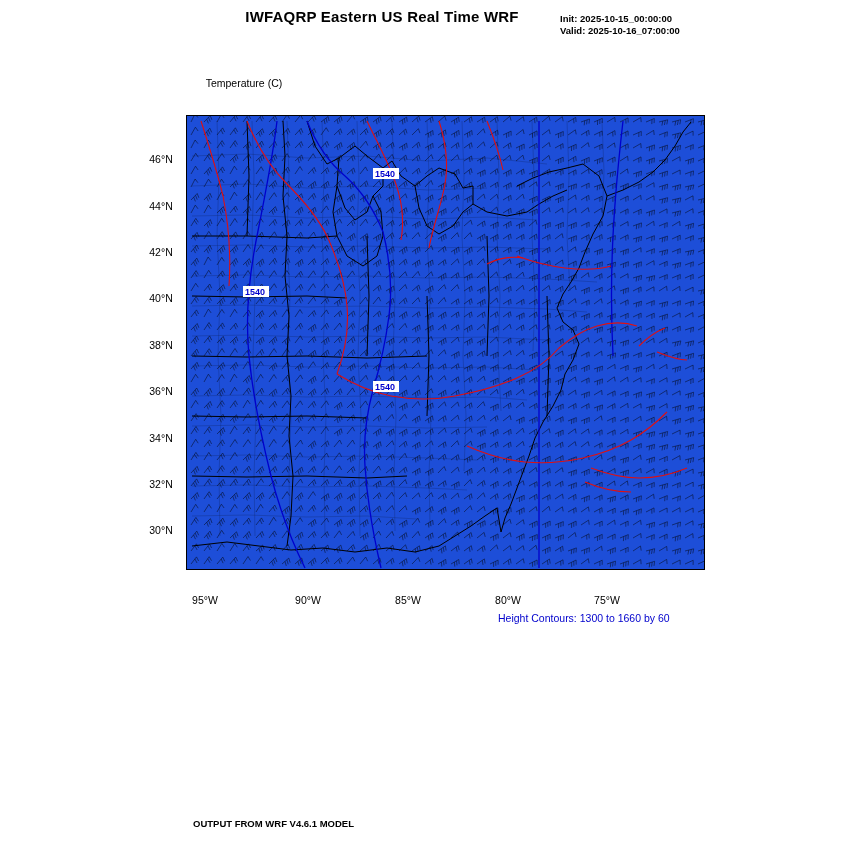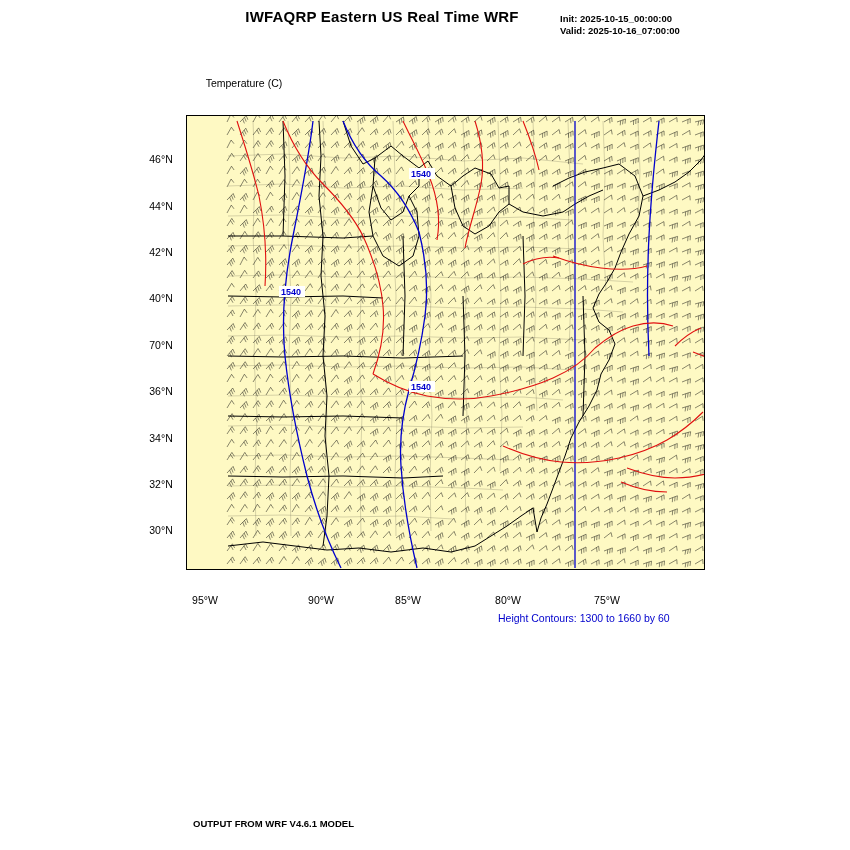--- a/index.html
+++ b/index.html
@@ -39,22 +39,21 @@
   #units-block .u-row { white-space: pre; }
   #units-block .u-name { display: inline-block; width: 62px; }
 
   
   #map-frame {
     left: 186px; top: 115px;
     width: 519px; height: 455px;
     border: 1px solid #000;
     box-sizing: border-box;
     overflow: hidden;
-    background: #fef9c3;
-    padding-left: 36px;
+    background: #1d4ed8;
   }
   #map-svg { display: block; }
 
   
   .lat-label {
     font-size: 10.5px;
     text-align: center;
     width: 42px;
     left: 140px;
   }
@@ -102,28 +101,28 @@
   </div>
   <div class="u-row">
     <span class="u-name">Winds</span><span>(kts)</span>
   </div>
 </div>
 
 <div class="abs lat-label" style="top:153px">46°N</div>
 <div class="abs lat-label" style="top:200px">44°N</div>
 <div class="abs lat-label" style="top:246px">42°N</div>
 <div class="abs lat-label" style="top:292px">40°N</div>
-<div class="abs lat-label" style="top:339px">70°N</div>
+<div class="abs lat-label" style="top:339px">38°N</div>
 <div class="abs lat-label" style="top:385px">36°N</div>
 <div class="abs lat-label" style="top:432px">34°N</div>
 <div class="abs lat-label" style="top:478px">32°N</div>
 <div class="abs lat-label" style="top:524px">30°N</div>
 
 <div class="abs lon-label" style="left:178px">95°W</div>
-<div class="abs lon-label" style="left:294px">90°W</div>
+<div class="abs lon-label" style="left:281px">90°W</div>
 <div class="abs lon-label" style="left:381px">85°W</div>
 <div class="abs lon-label" style="left:481px">80°W</div>
 <div class="abs lon-label" style="left:580px">75°W</div>
 
 <div class="abs" id="map-frame">
   <svg id="map-svg" width="517" height="453" viewBox="0 0 517 453" xmlns="http://www.w3.org/2000/svg">
 
     <g stroke="#000000" stroke-width="0.55" fill="none" opacity="0.85">
 
       <g id="barbs">

